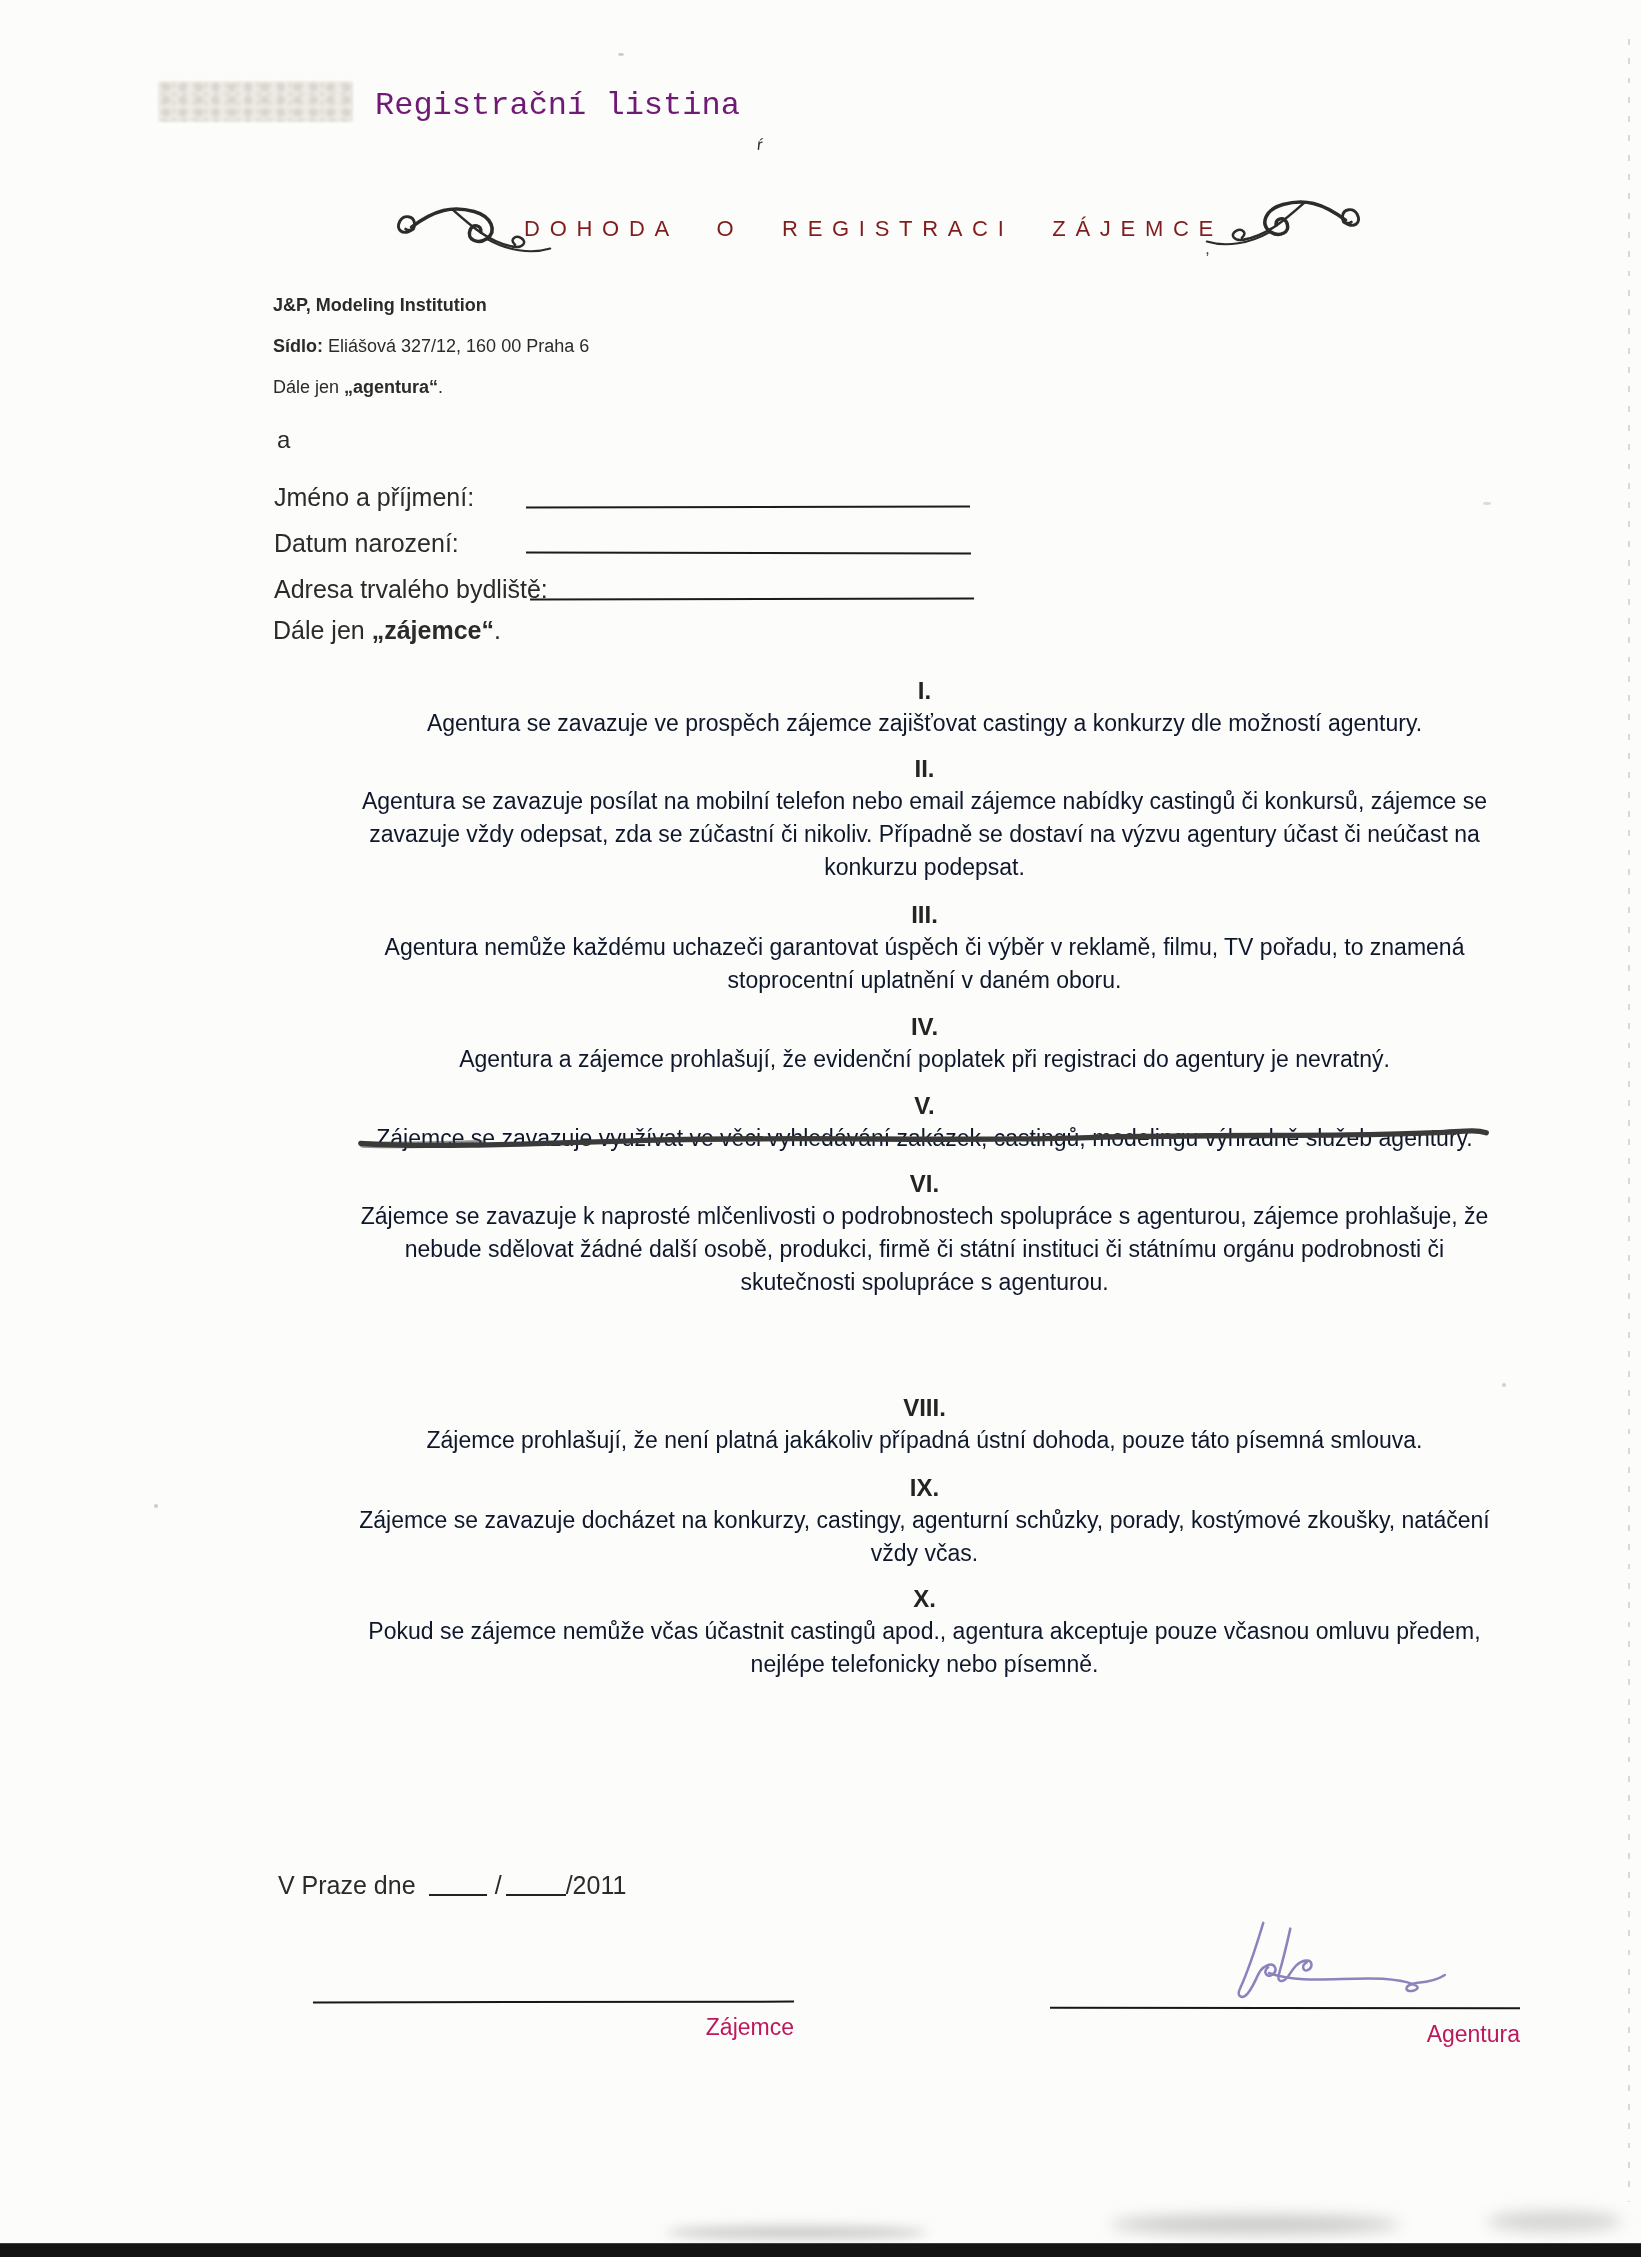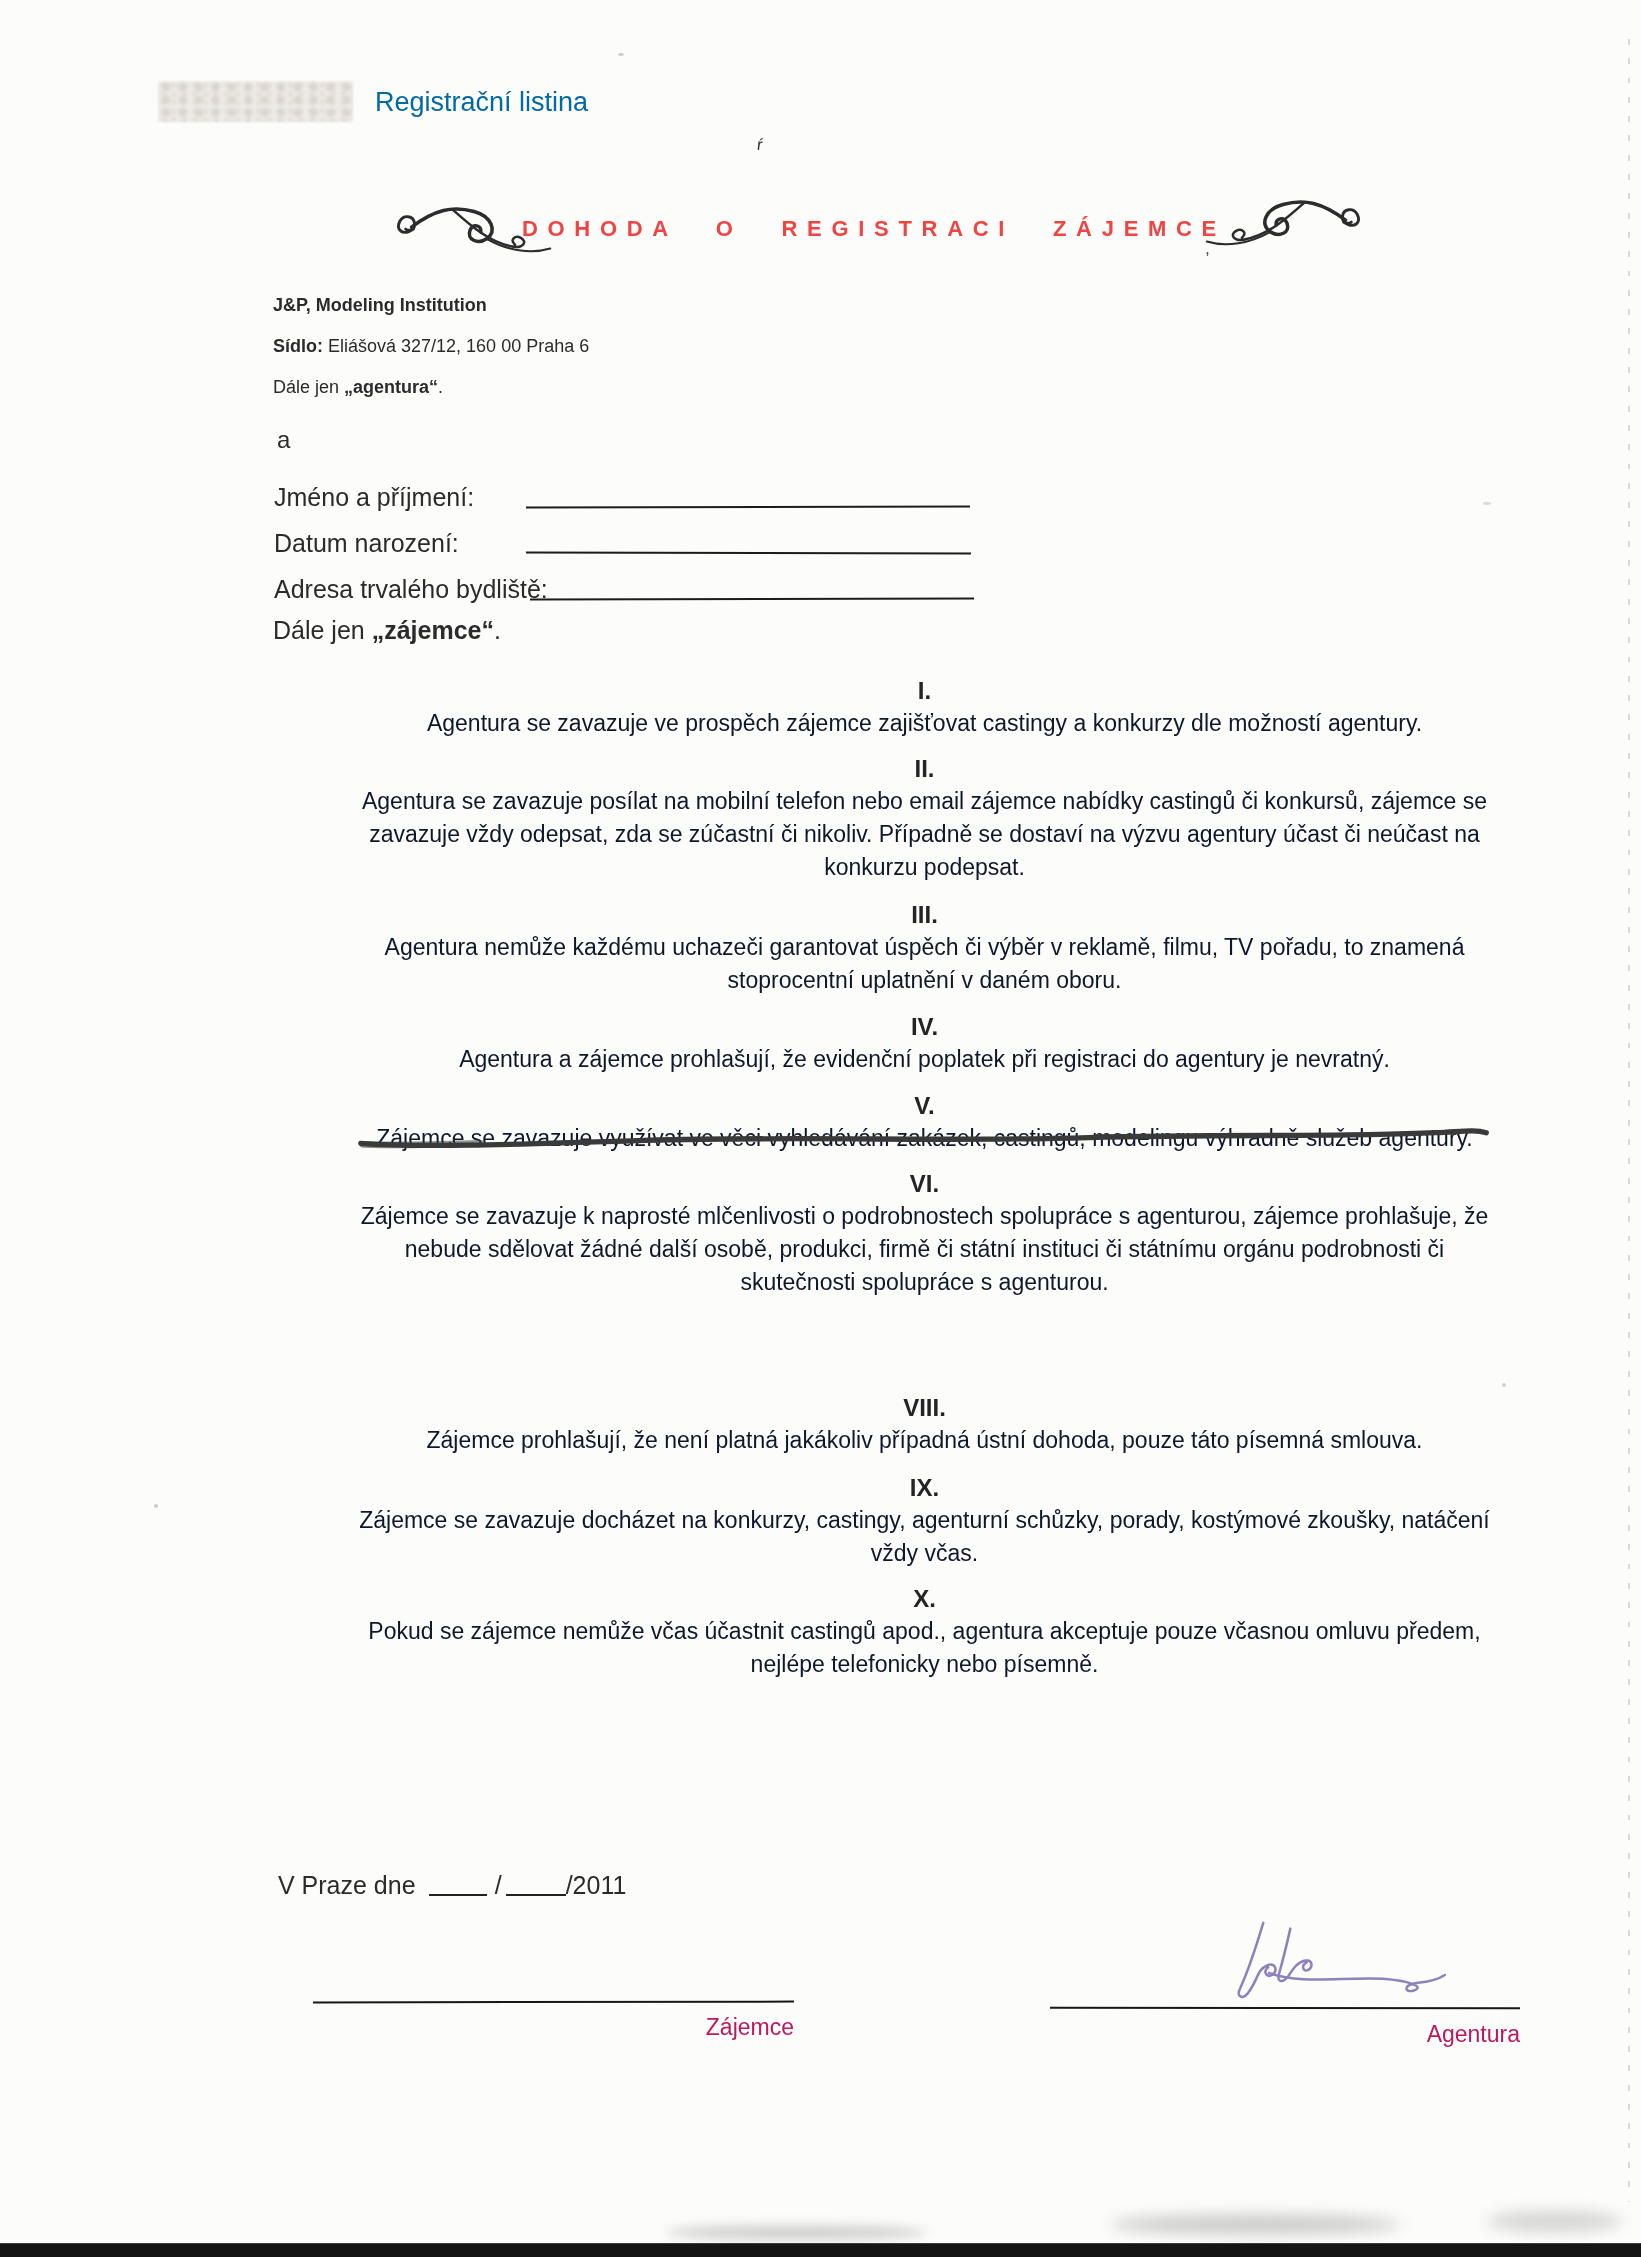--- a/index.html
+++ b/index.html
@@ -12,30 +12,30 @@
   .redaction{
     position:absolute;left:158px;top:81px;width:195px;height:41px;border-radius:2.9px;
     background-color:#edebe6;
     background-image:radial-gradient(circle,#d9d5cd 18%,rgba(217,213,205,0) 60%),
                      radial-gradient(circle,#e4e0d9 22%,rgba(228,224,217,0) 65%);
     background-size:16.4px 12.6px,10.6px 8.7px;
     filter:blur(1.2px);
   }
   .header-label{
     position:absolute;left:375px;top:87px;
-    font-family:Liberation Sans, sans-serif;font-size:27px;color:#0369a1;
+    font-family:Liberation Mono, monospace;font-size:32px;color:#701a75;
   }
   .stray-mark{position:absolute;left:757px;top:135px;font-size:16.4px;color:#2e2e2e;transform:rotate(6deg);}
   .ornament{position:absolute;width:166px;height:64px;}
   .ornament.left{left:392px;top:199px;}
   .ornament.right{left:1199px;top:192px;transform:scaleX(-1);}
   .ornament path{fill:none;stroke:#2c2c2c;stroke-linecap:round;}
   .doc-title{
-    position:absolute;left:521px;top:216px;width:705px;text-align:right;
-    font-size:22px;font-weight:700;color:#ef4444;
+    position:absolute;left:521px;top:216px;width:705px;text-align:center;
+    font-size:22px;font-weight:400;color:#7f1d1d;
     letter-spacing:9.7px;word-spacing:23px;white-space:nowrap;
     filter:blur(0.5px);
   }
   .title-comma{position:absolute;left:1205px;top:238px;font-size:17.4px;color:#4a4a4a;}
   
   .agency{position:absolute;left:273px;top:285px;font-size:18px;line-height:41px;}
   .b{font-weight:bold;}
   .conj{position:absolute;left:277px;top:426px;font-size:24px;}
   
   .field-label{position:absolute;left:274px;font-size:25px;}

